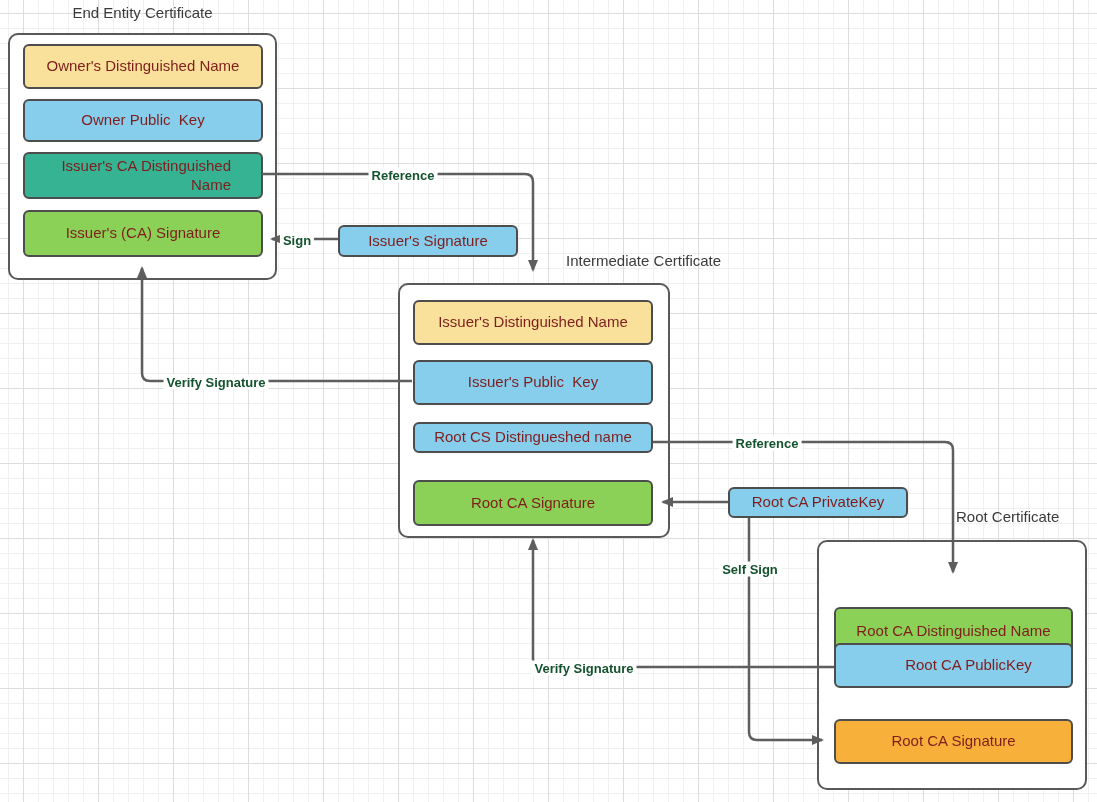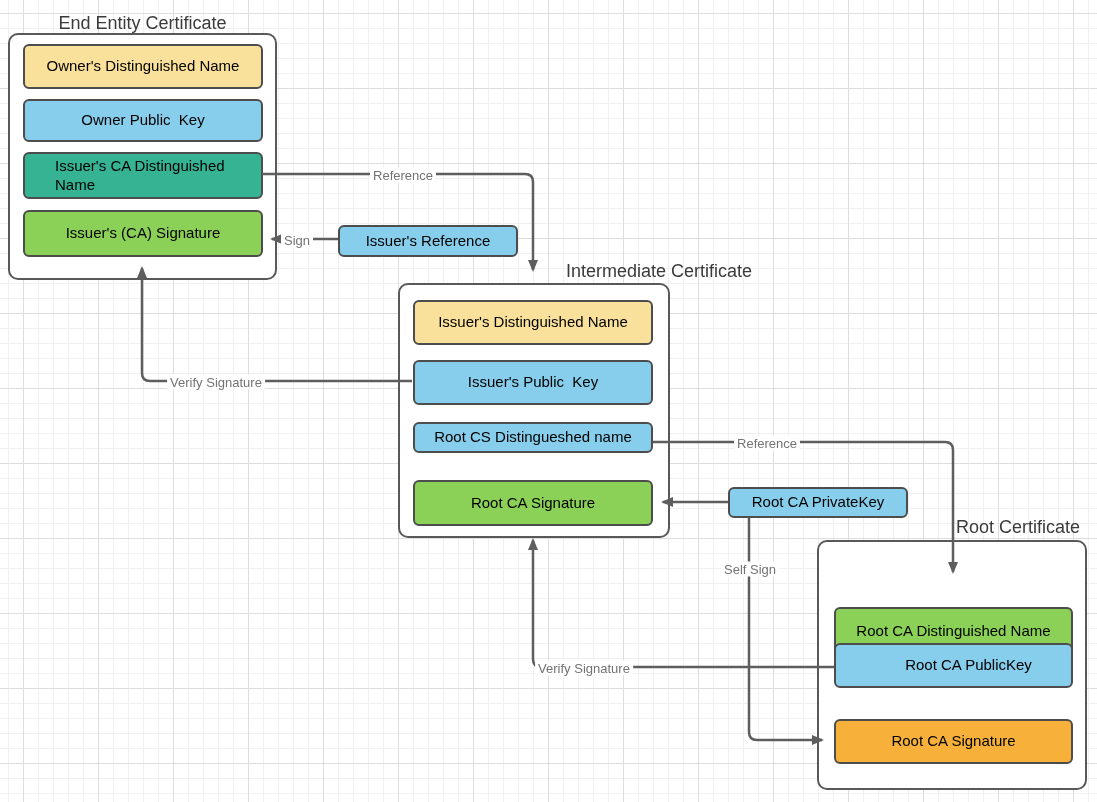--- a/index.html
+++ b/index.html
@@ -26,40 +26,39 @@
     border: 2px solid #595959;
     border-radius: 10px;
     box-sizing: border-box;
   }
   #cert-end-entity   { left: 8px;   top: 33px;  width: 269px; height: 247px; }
   #cert-intermediate { left: 398px; top: 283px; width: 272px; height: 255px; }
   #cert-root         { left: 817px; top: 540px; width: 270px; height: 250px; }
 
   .cert-title {
     position: absolute;
-    font-size: 18px;
+    font-size: 15px;
     color: #3b3b3b;
     white-space: nowrap;
-    margin-top: 9px;
   }
   #title-end-entity   { left: 8px;   top: 4px;   width: 269px; text-align: center; }
   #title-intermediate { left: 566px; top: 252px; }
   #title-root         { left: 956px; top: 508px; }
 
   .field {
     position: absolute;
     border: 2px solid #4d4d4d;
     border-radius: 6px;
     box-sizing: border-box;
     display: flex;
     align-items: center;
     justify-content: center;
-    text-align: left;
+    text-align: right;
     font-size: 15px;
-    color: #000000;
+    color: #7f1d1d;
     line-height: 1.25;
     padding: 2px 6px;
     white-space: pre-wrap;
   }
 
   
   #f-owner-dn      { left: 23px; top: 44px;  width: 240px; height: 45px; }
   #f-owner-pk      { left: 23px; top: 99px;  width: 240px; height: 43px; }
   #f-issuer-ca-dn  { left: 23px; top: 152px; width: 240px; height: 47px; padding: 2px 30px; }
   #f-issuer-sig    { left: 23px; top: 210px; width: 240px; height: 47px; }
@@ -83,22 +82,22 @@
     position: absolute;
     left: 0; top: 0;
     width: 1097px; height: 802px;
     pointer-events: none;
   }
 
   .alabel {
     position: absolute;
     transform: translate(-50%, -50%);
     font-size: 13px;
-    font-weight: normal;
-    color: #737373;
+    font-weight: bold;
+    color: #14532d;
     background: #ffffff;
     padding: 0 3px;
     white-space: nowrap;
   }
   #al-reference-top  { left: 403px; top: 175px; }
   #al-sign           { left: 297px; top: 240px; }
   #al-verify-left    { left: 216px; top: 382px; }
   #al-reference-mid  { left: 767px; top: 443px; }
   #al-self-sign      { left: 750px; top: 569px; }
   #al-verify-bottom  { left: 584px; top: 668px; }
@@ -123,21 +122,21 @@
 
   <div class="field" id="f-int-issuer-dn" style="background-color: rgb(250, 225, 155);">Issuer's Distinguished Name</div>
   <div class="field" id="f-int-issuer-pk" style="background-color: rgb(135, 206, 236);">Issuer's Public  Key</div>
   <div class="field" id="f-root-cs-dn" style="background-color: rgb(135, 206, 236);">Root CS Distingueshed name</div>
   <div class="field" id="f-int-root-sig" style="background-color: rgb(139, 209, 87);">Root CA Signature</div>
 
   <div class="field" id="f-root-dn" style="background-color: rgb(139, 209, 87);">Root CA Distinguished Name</div>
   <div class="field" id="f-root-pk" style="background-color: rgb(135, 206, 236); padding-left: 36px;">Root CA PublicKey</div>
   <div class="field" id="f-root-sig" style="background-color: rgb(247, 177, 58);">Root CA Signature</div>
 
-  <div class="field" id="k-issuer-priv" style="background-color: rgb(135, 206, 236);">Issuer's Reference</div>
+  <div class="field" id="k-issuer-priv" style="background-color: rgb(135, 206, 236);">Issuer's Signature</div>
   <div class="field" id="k-root-priv" style="background-color: rgb(135, 206, 236);">Root CA PrivateKey</div>
 
   <svg class="connectors" viewBox="0 0 1097 802" xmlns="http://www.w3.org/2000/svg">
     <defs>
       <marker id="arrow" markerUnits="userSpaceOnUse" markerWidth="14" markerHeight="12" refX="10" refY="5" orient="auto">
         <path d="M0,0 L12,5 L0,10 z" fill="#5e5e5e"></path>
       </marker>
     </defs>
     <g fill="none" stroke-width="2.5" stroke="#5e5e5e">
       <path d="M 262 174 H 525 Q 533 174 533 182 V 270" marker-end="url(#arrow)"></path>

